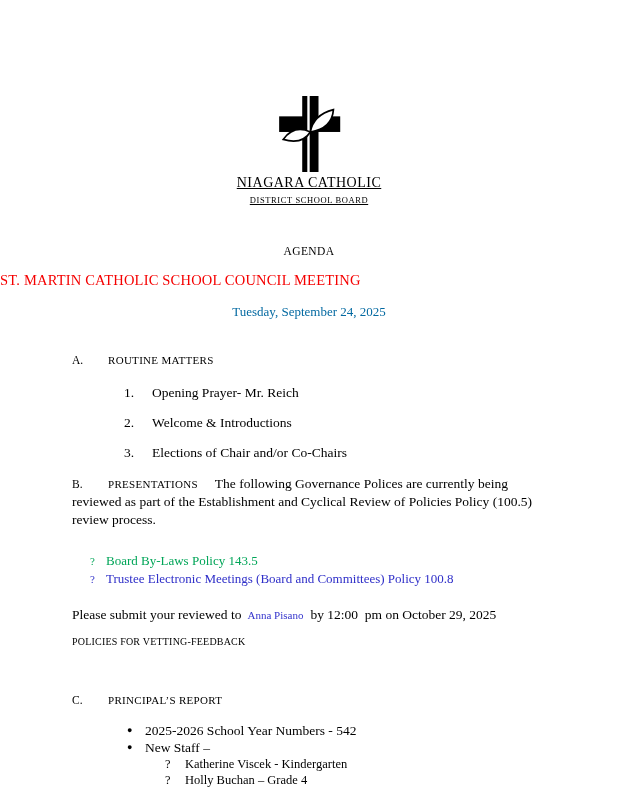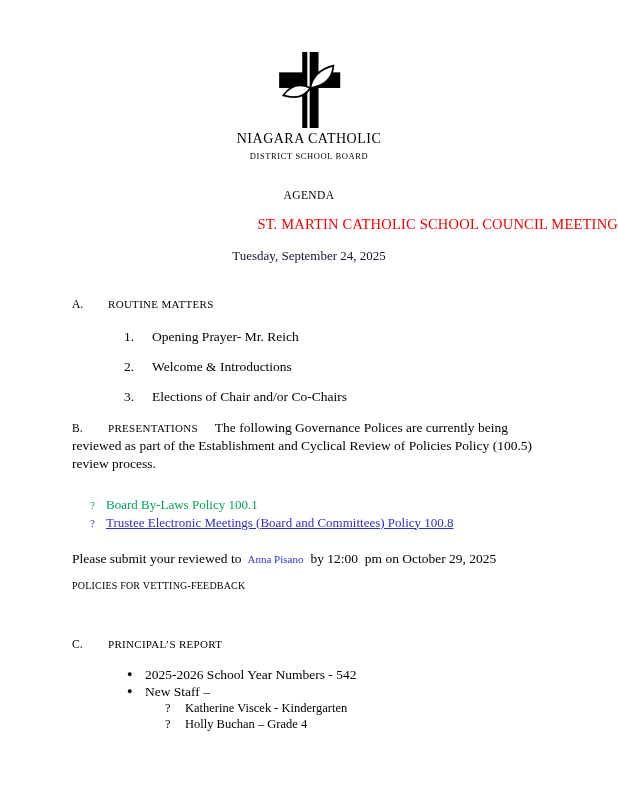--- a/index.html
+++ b/index.html
@@ -8,43 +8,43 @@
     width: 618px;
     height: 800px;
     background: #ffffff;
     font-family: "Liberation Serif", "DejaVu Serif", serif;
     color: #000000;
     overflow: hidden;
     margin: 0 auto;
   }
 
   
-  .logo-block { text-align: center; padding-top: 52px; line-height: 1; }
+  .logo-block { text-align: center; padding-top: 96px; line-height: 1; text-decoration: underline; }
   .logo-block svg { display: block; margin: 0 auto; }
   .org-name {
     margin-top: 4px;
     font-size: 14px;
     letter-spacing: 0.5px;
     font-weight: 500;
   }
   .org-sub {
     margin-top: 6px;
     font-size: 8.5px;
     letter-spacing: 0.6px;
   }
 
   
   .agenda-label {
     text-align: center;
-    margin-top: 28px;
+    margin-top: 40px;
     font-size: 11.5px;
     letter-spacing: 0.4px;
   }
   .meeting-title {
-    text-align: right;
+    text-align: left;
     margin-top: 15px;
     font-size: 14.5px;
     letter-spacing: 0.2px;
   }
   .meeting-date {
     text-align: center;
     margin-top: 15px;
     font-size: 13px;
   }
 
@@ -102,21 +102,21 @@
       <rect x="47.5" y="0" width="3.5" height="112" fill="#fff"></rect>
       <path d="M12,64 Q28,42 52,53 Q40,72 12,64 Z" fill="#fff" stroke="#000" stroke-width="2.5"></path>
       <path d="M52,53 Q56,28 86,20 Q84,48 52,53 Z" fill="#fff" stroke="#000" stroke-width="2.5"></path>
     </svg>
     <div class="org-name">NIAGARA CATHOLIC</div>
     <div class="org-sub">DISTRICT SCHOOL BOARD</div>
   </div>
 
   <div class="agenda-label">AGENDA</div>
   <div class="meeting-title" style="color: rgb(245, 0, 0);">ST. MARTIN CATHOLIC SCHOOL COUNCIL MEETING</div>
-  <div class="meeting-date" style="color: #0f172a;">Tuesday, September 24, 2025</div>
+  <div class="meeting-date" style="color: #0369a1;">Tuesday, September 24, 2025</div>
 
   <div class="content">
 
     <div class="sec-a">
       <div class="section-head">
         <span class="section-letter">A.</span>
         <span class="section-title">ROUTINE MATTERS</span>
       </div>
       <div class="num-list">
         <div class="num-item">
@@ -135,25 +135,25 @@
     </div>
 
     <div class="sec-b">
       <p class="b-para">
         <span class="b-letter">B.</span><span class="b-heading">PRESENTATIONS</span><span class="b-gap"></span><span>The following Governance Polices are currently being reviewed as part of the Establishment and Cyclical Review of Policies Policy (100.5) review process.</span>
       </p>
 
       <div class="link-list">
         <div class="link-row">
           <span class="bullet-q" style="color: rgb(0, 165, 88);">?</span>
-          <a class="policy-link" style="color: rgb(0, 165, 88);">Board By-Laws Policy 100.1</a>
+          <a class="policy-link" style="color: rgb(0, 165, 88);">Board By-Laws Policy 143.5</a>
         </div>
         <div class="link-row">
           <span class="bullet-q" style="color: rgb(46, 46, 200);">?</span>
-          <a class="policy-link" style="color: rgb(46, 46, 200); text-decoration: underline;">Trustee Electronic Meetings (Board and Committees) Policy 100.8</a>
+          <a class="policy-link" style="color: rgb(46, 46, 200);">Trustee Electronic Meetings (Board and Committees) Policy 100.8</a>
         </div>
       </div>
 
       <div class="feedback-line">
         <span>Please submit your reviewed to</span><a class="feedback-contact" style="color: rgb(51, 51, 204); text-align: center;">Anna Pisano</a><span class="feedback-suffix">by 12:00  pm on October 29, 2025</span>
       </div>
 
       <div class="policies-note">POLICIES FOR VETTING-FEEDBACK</div>
     </div>
 

